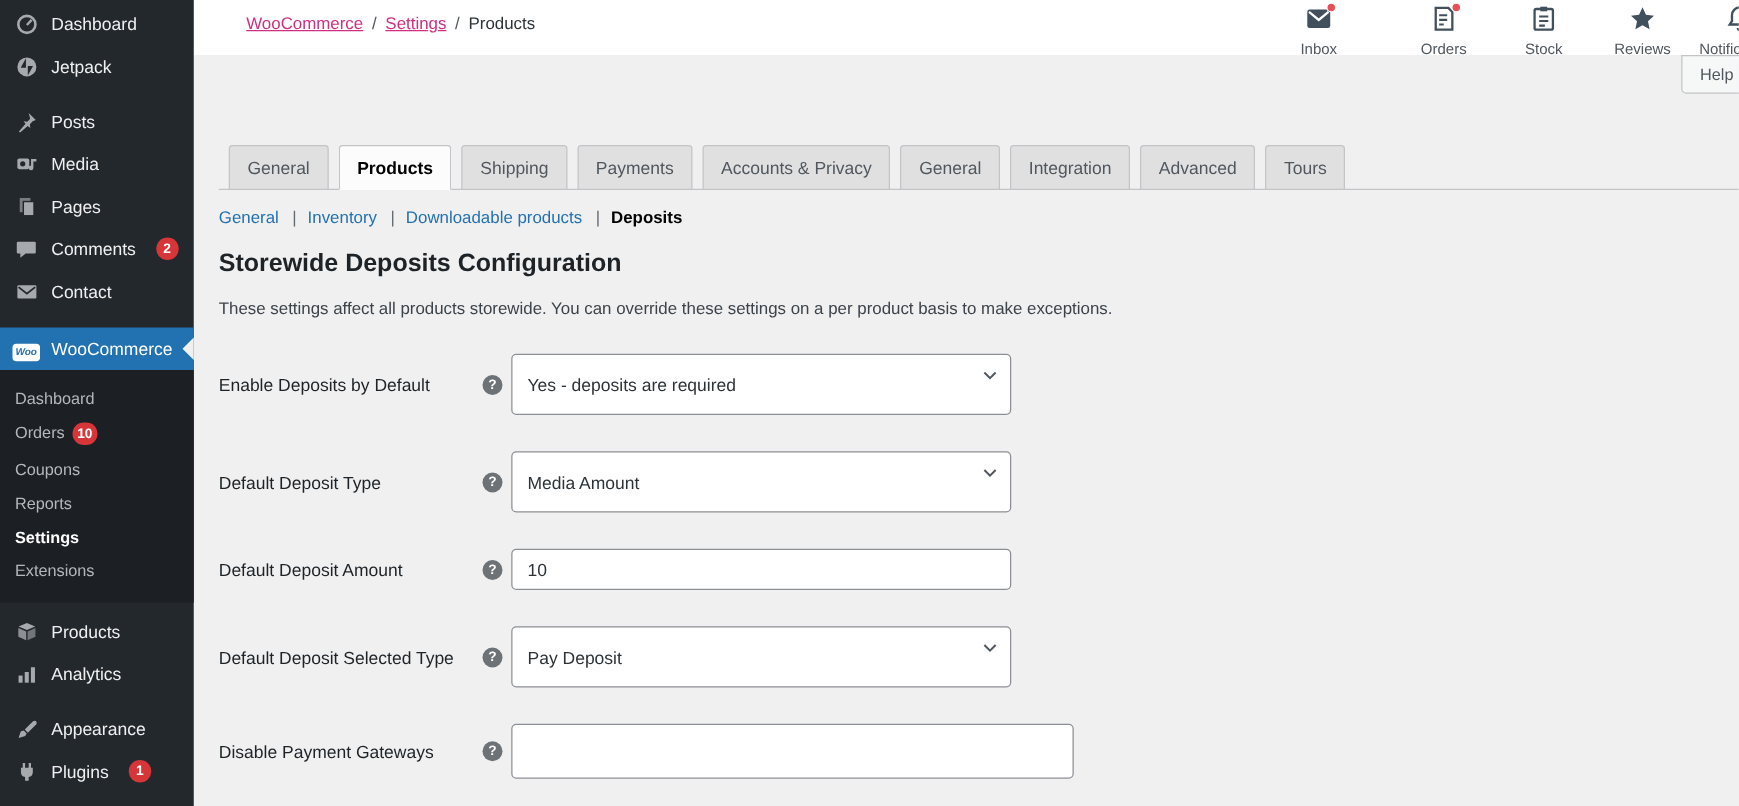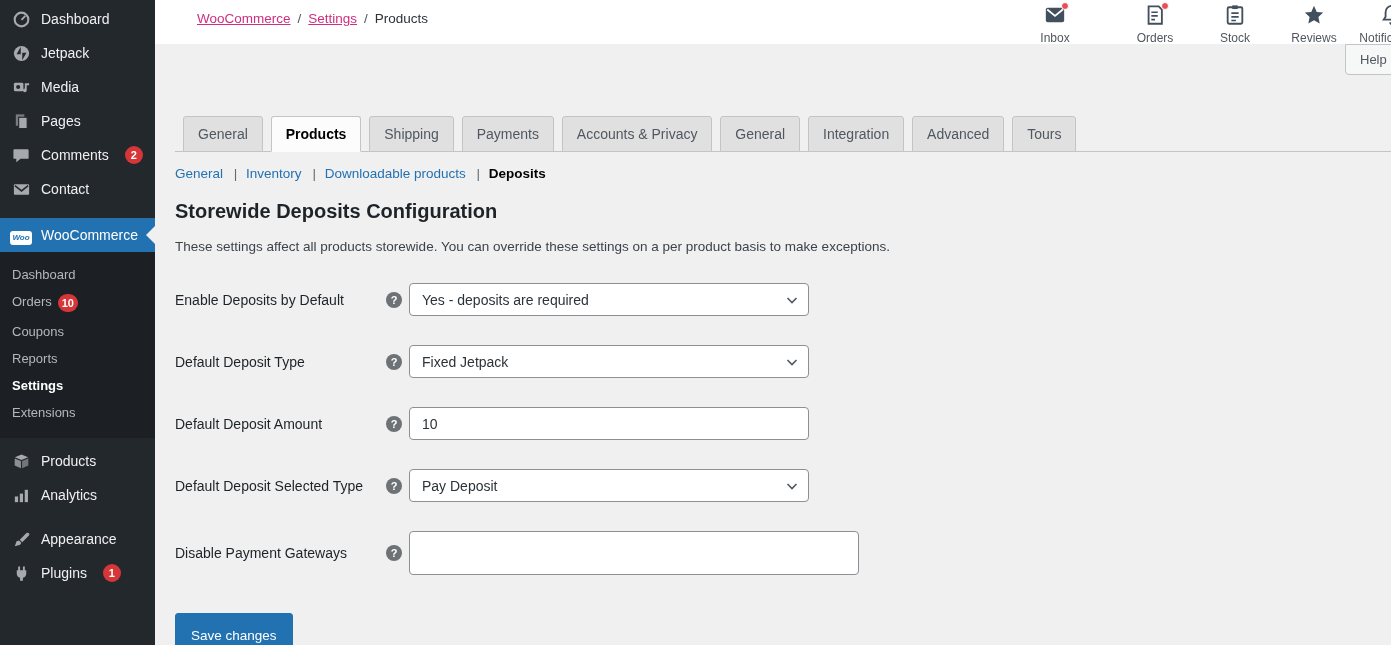--- a/index.html
+++ b/index.html
@@ -106,21 +106,21 @@
   .form { margin:29px 0 0 20px; }
   .form-row { display:flex; align-items:center; margin-bottom:29px; }
   .form-label { width:211px; font-size:14px; font-weight:normal; color:#1d2327; flex:0 0 211px; }
   .help-tip {
     width:16px; height:16px; border-radius:50%; background:#6d7276; color:#fff;
     font-size:11px; font-weight:bold; line-height:16px; text-align:center;
     margin-right:7px; flex:0 0 16px; cursor:pointer;
   }
   .control { position:relative; }
   .select-box {
-    width:400px; height:33px; background:#fff; border:1px solid #8c8f94; border-radius:4px;
+    width:400px; height:49px; background:#fff; border:1px solid #8c8f94; border-radius:4px;
     font-size:14px; color:#2c3338; display:flex; align-items:center; padding:0 30px 0 12px;
     cursor:pointer;
   }
   .select-box .chev { position:absolute; right:10px; top:10px; }
   .text-input {
     width:400px; height:33px; background:#fff; border:1px solid #8c8f94; border-radius:4px;
     font-size:14px; color:#2c3338; padding:0 12px; font-family:"Liberation Sans", sans-serif;
   }
   .text-input.big { width:450px; height:44px; }
   .save-btn {
@@ -148,20 +148,28 @@
     <span class="mi">
         <svg viewBox="0 0 20 20">
           <circle cx="10" cy="10" r="8"></circle>
           <path d="M9.2 2.8v8H4.8z" fill="#23282d"></path>
           <path d="M10.8 17.2v-8h4.4z" fill="#23282d"></path>
         </svg>
       </span>
     <span>Jetpack</span>
   </div>
 
+  <div class="menu-item sep-top">
+    <span class="mi">
+        <svg viewBox="0 0 20 20">
+          <path d="M11.5 2.5l6 6-2.6 1-2.4 2.4.4 3.2-2.2-1.7L4.3 19l-1-1 5.6-6.4-1.7-2.2 3.2.4 2.4-2.4z"></path>
+        </svg>
+      </span>
+    <span>Posts</span>
+  </div>
 
   <div class="menu-item">
     <span class="mi">
         <svg viewBox="0 0 20 20">
           <rect x="2" y="5" width="10" height="9" rx="1.5"></rect>
           <circle cx="6.5" cy="9.5" r="2.2" fill="#23282d"></circle>
           <path d="M13.5 5.5h4.5v2h-2.5v5.5a2 2 0 1 1-2-2z"></path>
         </svg>
       </span>
     <span>Media</span>
@@ -360,21 +368,21 @@
               </svg></span>
         </span>
       </span>
     </div>
 
     <div class="form-row">
       <span class="form-label">Default Deposit Type</span>
       <span class="help-tip">?</span>
       <span class="control">
         <span class="select-box">
-          <span>Fixed Jetpack</span>
+          <span>Media Amount</span>
           <span class="chev"><svg width="14" height="14" viewBox="0 0 14 14">
                 <path d="M2.5 5l4.5 4.5L11.5 5" fill="none" stroke="#50575e" stroke-width="1.6"></path>
               </svg></span>
         </span>
       </span>
     </div>
 
     <div class="form-row">
       <span class="form-label">Default Deposit Amount</span>
       <span class="help-tip">?</span>

